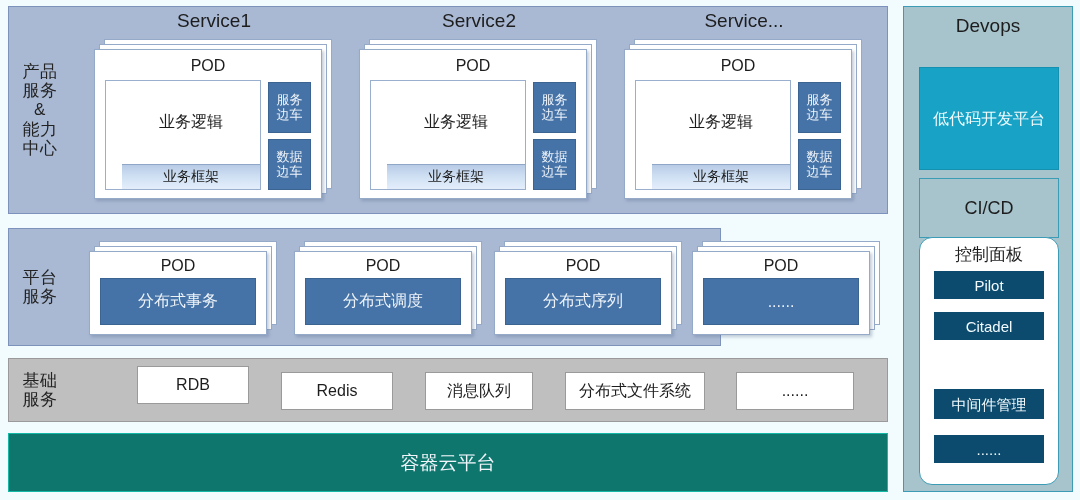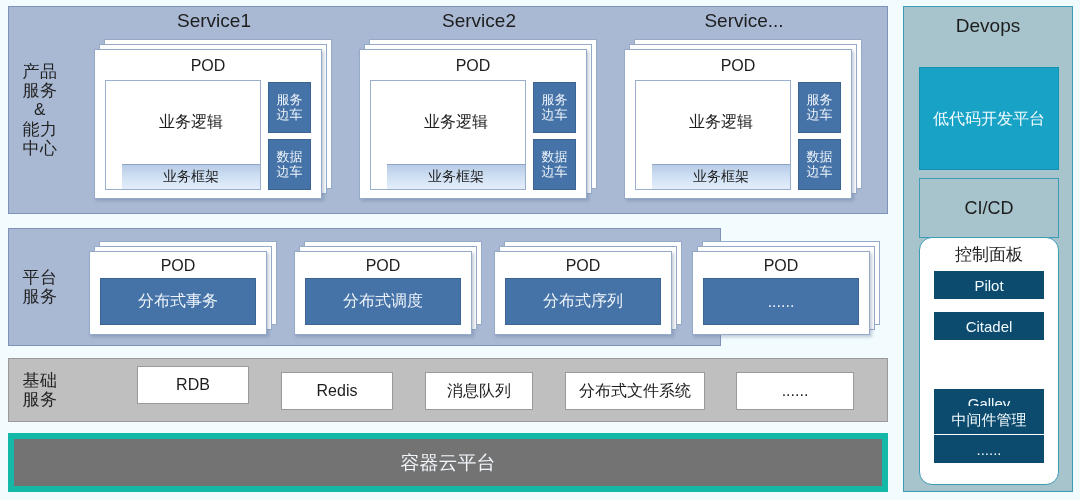--- a/index.html
+++ b/index.html
@@ -8,21 +8,21 @@
     background:#f2fbfd;
     font-family:"Liberation Sans","DejaVu Sans",sans-serif;
     color:#1a1a1a;
   }
   #root{position:relative;width:1080px;height:500px;}
 
   
   .band{position:absolute;box-sizing:border-box;}
   .band-blue{background:#a9b9d4;border:1px solid #7e93bb;}
   .band-gray{background:#bfbfbf;border:1px solid #9a9a9a;}
-  .band-steel{background:#737373;border:6px solid #14b8a6;text-align:right;}
+  .band-steel{background:#0f766e;border:1px solid #14b8a6;text-align:right;}
 
   .row-label{
     position:absolute;left:0;top:0;bottom:0;
     display:flex;flex-direction:column;align-items:center;justify-content:center;
     font-size:17px;line-height:1.13;color:#232323;text-align:center;
     letter-spacing:.5px;
   }
   .row-label span{display:block;}
 
   
@@ -307,18 +307,18 @@
       <span>开发平台</span>
     </div>
 
     <div class="ghost-box" style="left:15px;top:171px;width:140px;height:60px;">CI/CD</div>
 
     <div id="ctrlpanel" style="left:15px;top:230px;width:140px;height:248px;border-radius:13px;">
       <div class="ctrl-title">控制面板</div>
       <div class="ctrl-item" style="top:33px;">Pilot</div>
       <div class="ctrl-item" style="top:74px;">Citadel</div>
       <div class="ctrl-item" style="top:115px;margin-top:36px;">Galley</div>
-      <div class="ctrl-item" style="top:168px;">中间件管理</div>
+      <div class="ctrl-item" style="top:153px;">中间件管理</div>
       <div class="ctrl-item" style="top:197px;">......</div>
     </div>
   </div>
 
 </div>
 
 </body></html>

